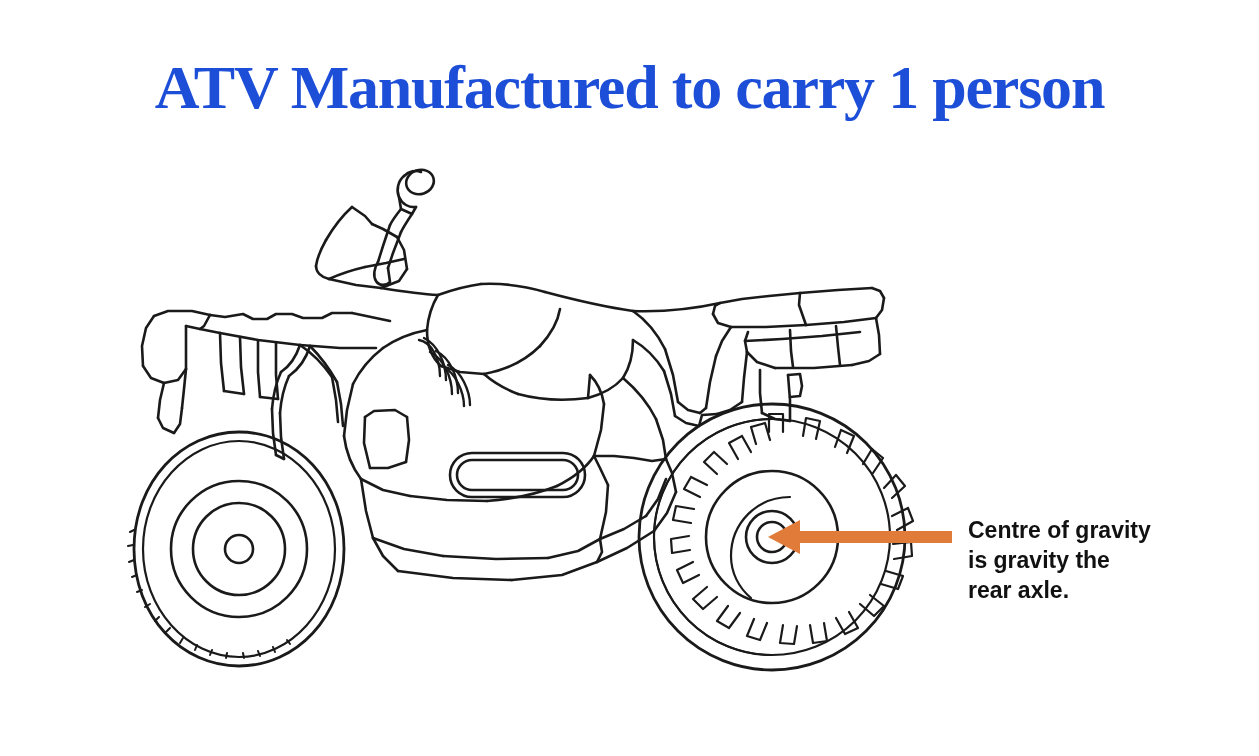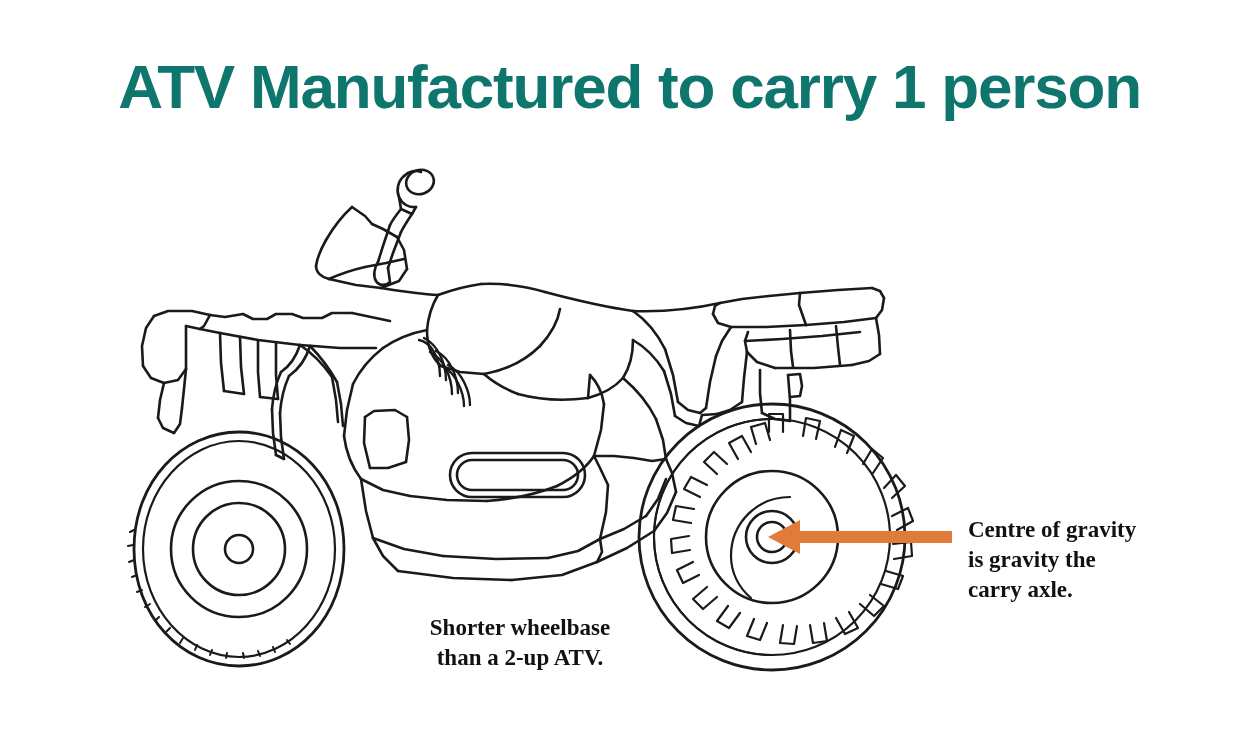--- a/index.html
+++ b/index.html
@@ -27,21 +27,21 @@
     font-family: "Liberation Sans", sans-serif;
     font-weight: bold;
     font-size: 62px;
     line-height: 70px;
     letter-spacing: -1.2px;
     color: #0b0b0b;
     white-space: nowrap;
   }
   .callout {
     position: absolute;
-    font-family: Liberation Serif, serif;
+    font-family: Liberation Sans, sans-serif;
     font-weight: bold;
     font-size: 23px;
     line-height: 30px;
     color: #111111;
   }
   #callout-cog {
     left: 968px;
     top: 515px;
     text-align: left;
     width: 260px;
@@ -58,21 +58,21 @@
     left: 0;
     top: 0;
   }
   svg { display: block; }
 </style>
 </head>
 <body style="background: rgb(255, 255, 255);">
 
 <div id="stage" style="background: rgb(255, 255, 255);">
 
-  <div id="title" style="color: #0f766e;">ATV Manufactured to carry 1 person</div>
+  <div id="title" style="color: #1d4ed8; font-family: Liberation Serif, serif;">ATV Manufactured to carry 1 person</div>
 
   <svg id="art" width="1259" height="756" viewBox="0 0 1259 756" xmlns="http://www.w3.org/2000/svg">
 
     <g fill="none" stroke="#1a1a1a" stroke-width="2.6" stroke-linejoin="round" stroke-linecap="round">
 
       <g>
         <ellipse cx="420" cy="182" rx="14" ry="12" transform="rotate(-18 420 182)"></ellipse>
         <path d="M404 176 C398 181 396 190 399 197 C402 204 409 208 416 207"></path>
         <path d="M399 197 L401 209 L412 214 L416 207"></path>
         <path d="M401 209 C397 214 393 219 390 225"></path>
@@ -317,21 +317,17 @@
     </g>
 
     <g>
       <path id="arrowShape" d="M952 531 L800 531 L800 520 L768 537 L800 554 L800 543 L952 543 Z" fill="#E07B39" stroke="none"></path>
     </g>
   </svg>
 
   <div class="callout" id="callout-cog">
     <span>Centre of gravity</span>
     <span>is gravity the</span>
-    <span>carry axle.</span>
+    <span>rear axle.</span>
   </div>
 
-  <div class="callout" id="callout-wheelbase">
-    <span>Shorter wheelbase</span>
-    <span>than a 2-up ATV.</span>
-  </div>
 
 </div>
 
 </body></html>

